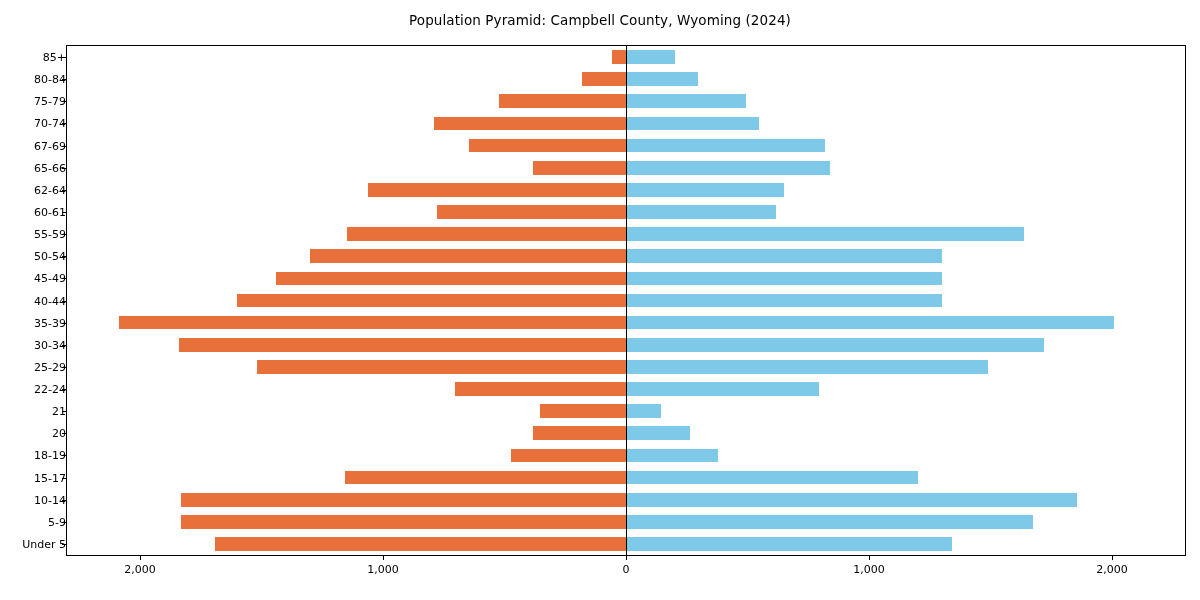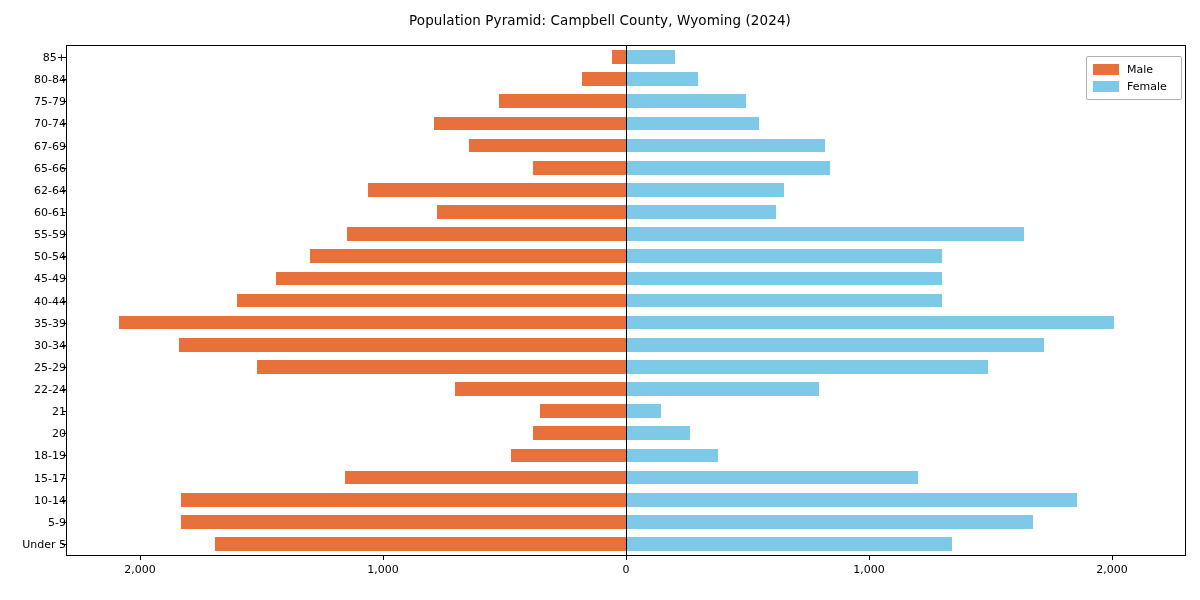--- a/index.html
+++ b/index.html
@@ -220,24 +220,14 @@
           <div class="bar female" style="left: 559px; width: 407.098px;"></div>
         </div>
         <div class="row" style="top: 491.074px; height: 13.7209px;">
           <div class="bar male" style="left: 148.257px; width: 410.743px;"></div>
           <div class="bar female" style="left: 559px; width: 325.678px;"></div>
         </div>
       </div>
     <div class="center-line" style="left: 559px;"></div>
   </div>
 
-  <div id="legend">
-    <div class="legend-row">
-      <span class="legend-swatch male"></span>
-      <span class="legend-text">Male</span>
-    </div>
-    <div class="legend-row">
-      <span class="legend-swatch female"></span>
-      <span class="legend-text">Female</span>
-    </div>
-  </div>
 
 </div>
 
 </body></html>

